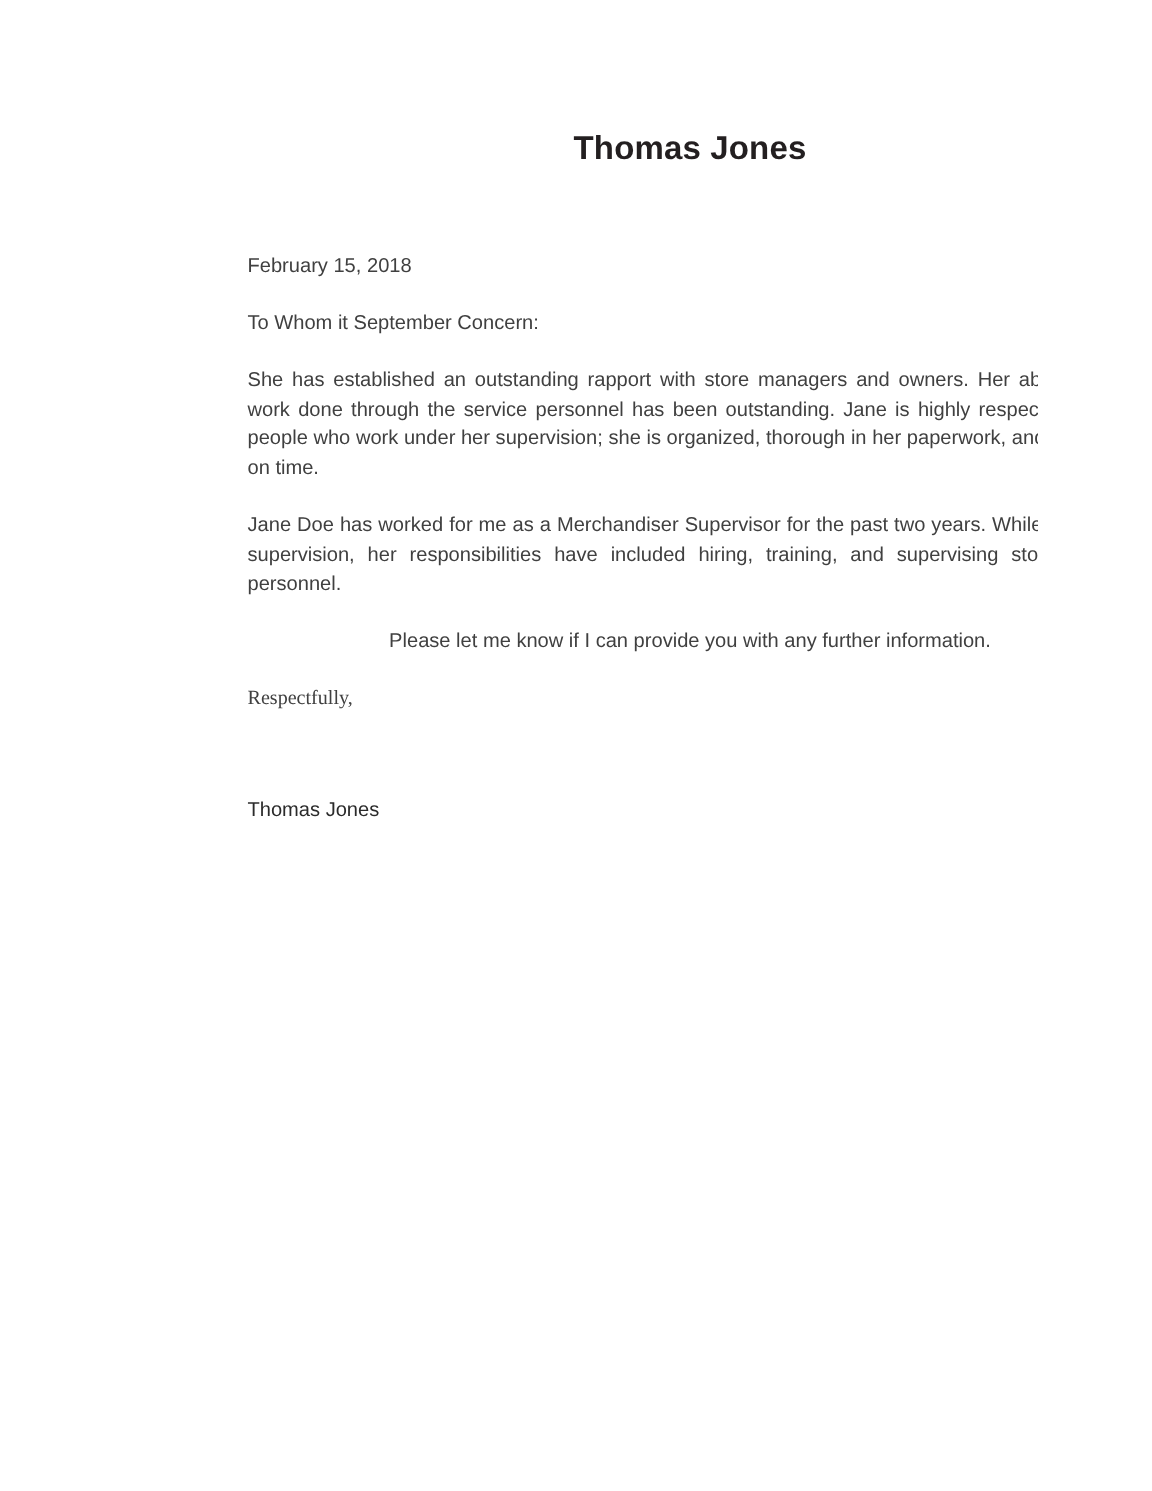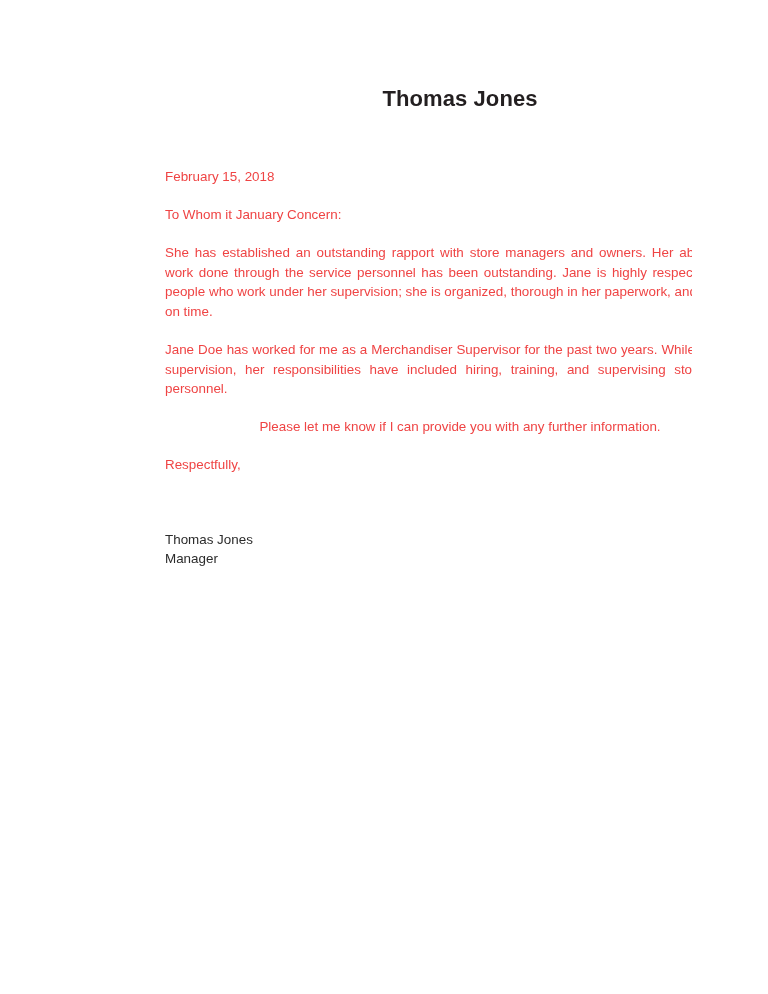--- a/index.html
+++ b/index.html
@@ -51,21 +51,21 @@
     color: #2b2b2b;
     line-height: 1.3;
     margin: 9px 0 0 0;
     white-space: nowrap;
   }
 
   
   .body-block {
     margin-top: 55px;
     font-size: 13.4px;
-    color: #ef4444;
+    color: #404040;
     line-height: 19.6px;
   }
 
   .letter-date {
     margin: 0;
   }
 
   .letter-salutation {
     margin: 18.5px 0 0 0;
   }
@@ -75,20 +75,21 @@
     text-align: justify;
     text-justify: inter-word;
   }
 
   .letter-para.no-justify {
     text-align: center;
   }
 
   .letter-closing {
     margin: 18.5px 0 0 0;
+    font-family: Liberation Serif, serif;
   }
 
   
   .signature-block {
     margin-top: 55px;
     font-size: 13.4px;
     color: #2b2b2b;
     line-height: 19px;
   }
 
@@ -102,31 +103,30 @@
 <div class="page">
   <div class="letter">
 
     <header class="letterhead">
       <h1 class="letterhead-name">Thomas Jones</h1>
     </header>
 
     <section class="body-block">
       <p class="letter-date">February 15, 2018</p>
 
-      <p class="letter-salutation">To Whom it January Concern:</p>
+      <p class="letter-salutation">To Whom it September Concern:</p>
 
       <p class="letter-para">She has established an outstanding rapport with store managers and owners. Her ability to get work done through the service personnel has been outstanding. Jane is highly respected by the people who work under her supervision; she is organized, thorough in her paperwork, and is always on time.</p>
 
       <p class="letter-para">Jane Doe has worked for me as a Merchandiser Supervisor for the past two years. While under my supervision, her responsibilities have included hiring, training, and supervising store service personnel.</p>
 
 
       <p class="letter-para no-justify">Please let me know if I can provide you with any further information.</p>
 
       <p class="letter-closing">Respectfully,</p>
     </section>
 
     <footer class="signature-block">
       <p class="signature-line">Thomas Jones</p>
-      <p class="signature-line">Manager</p>
     </footer>
 
   </div>
 </div>
 
 </body></html>

